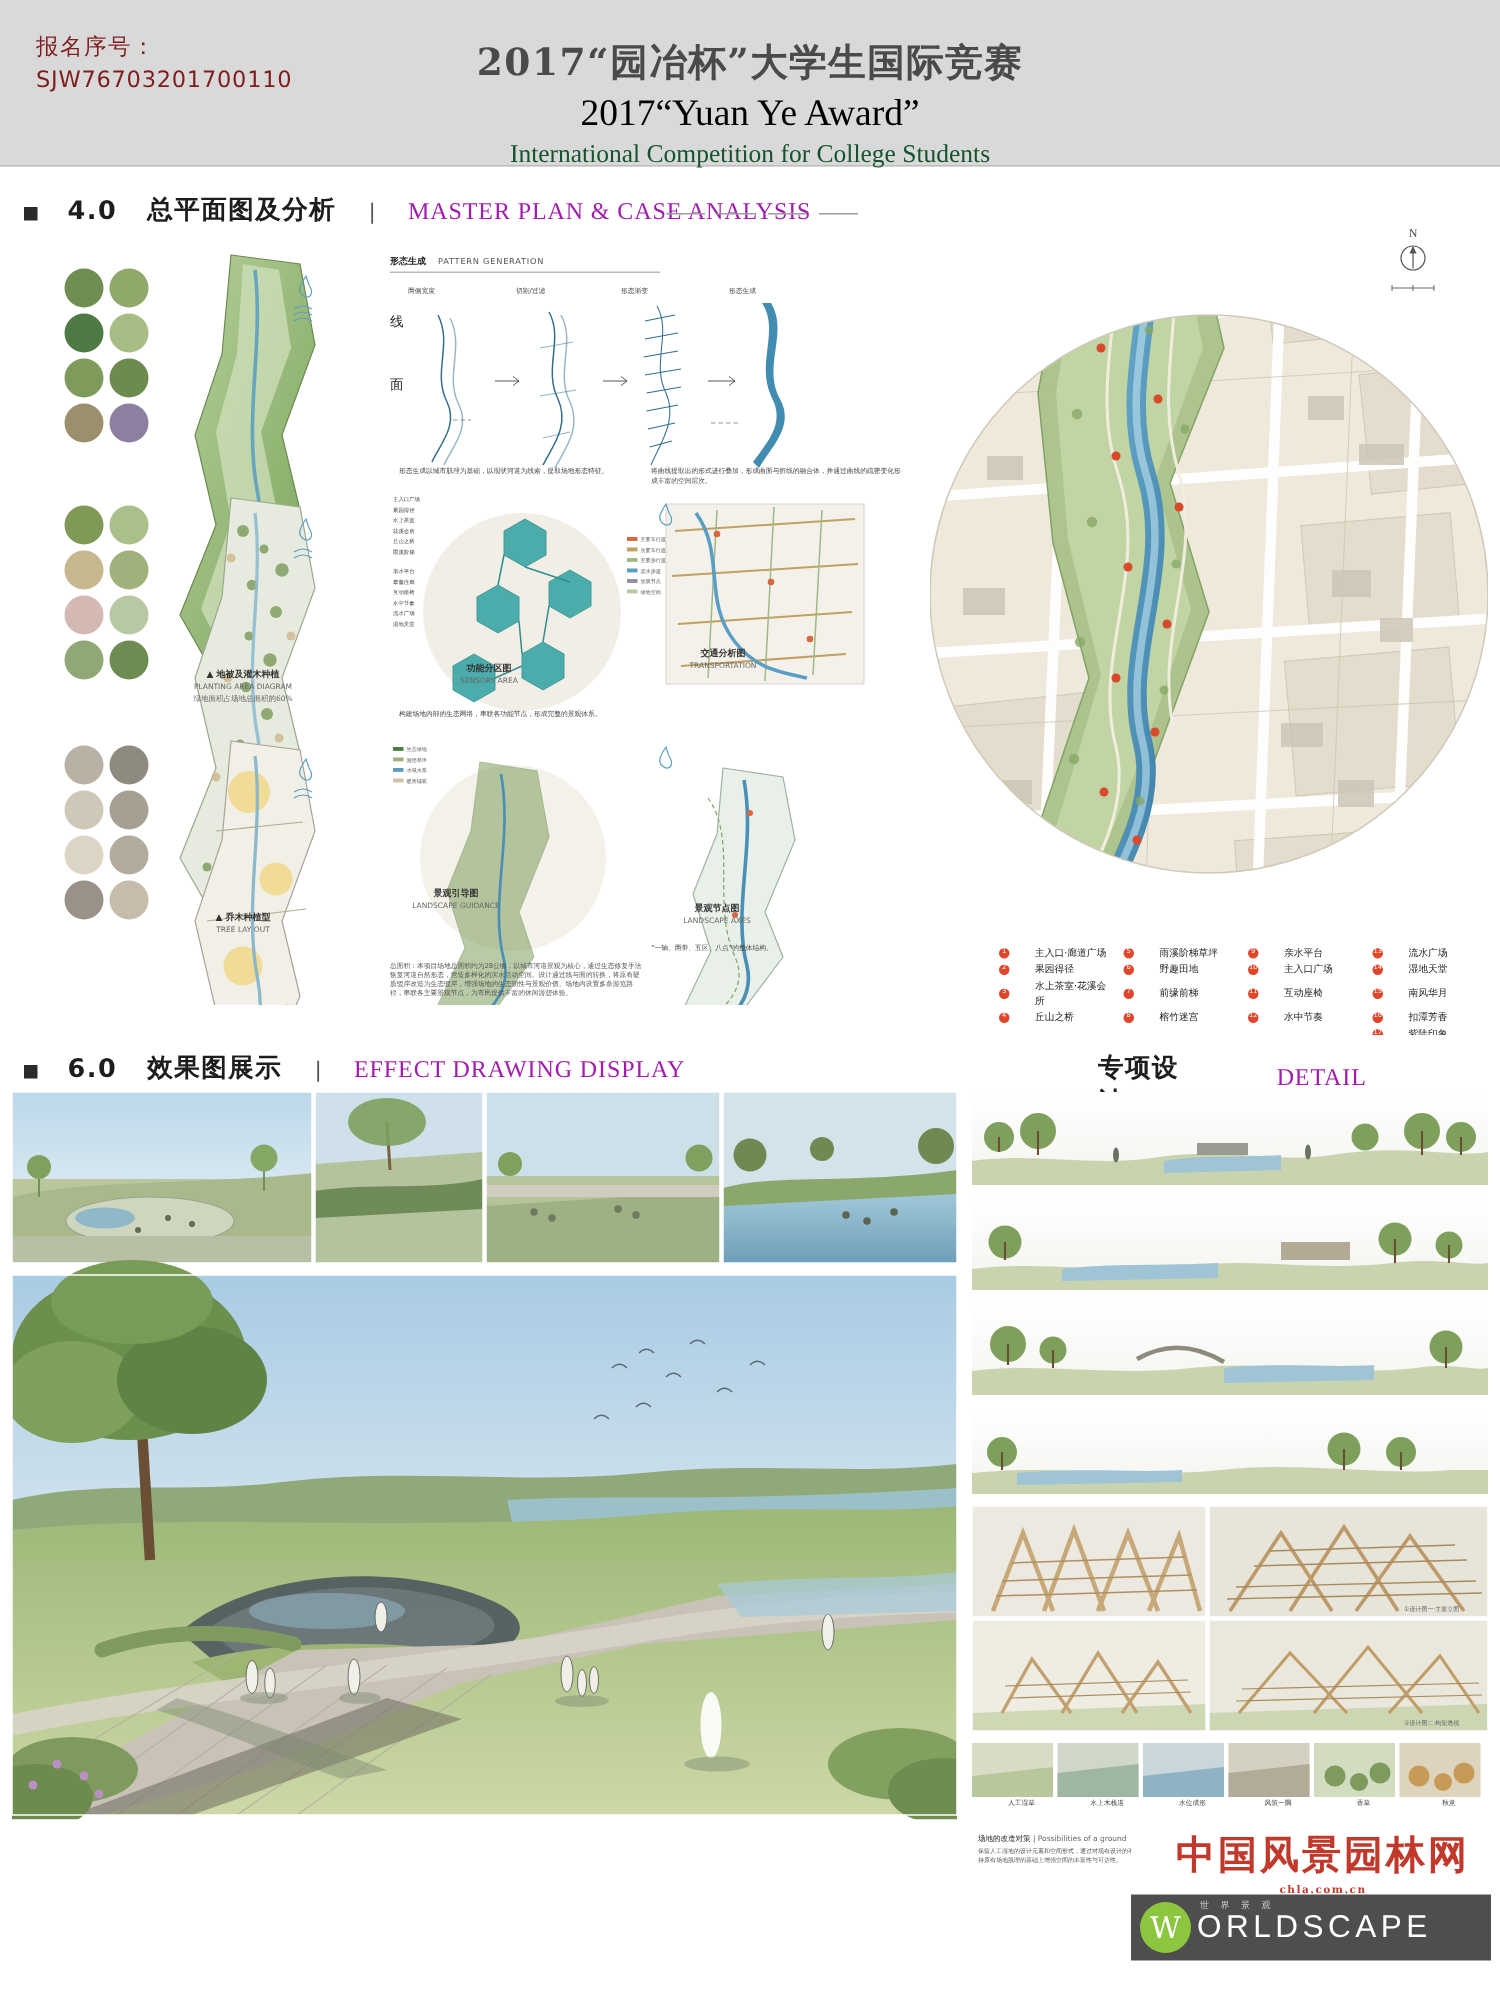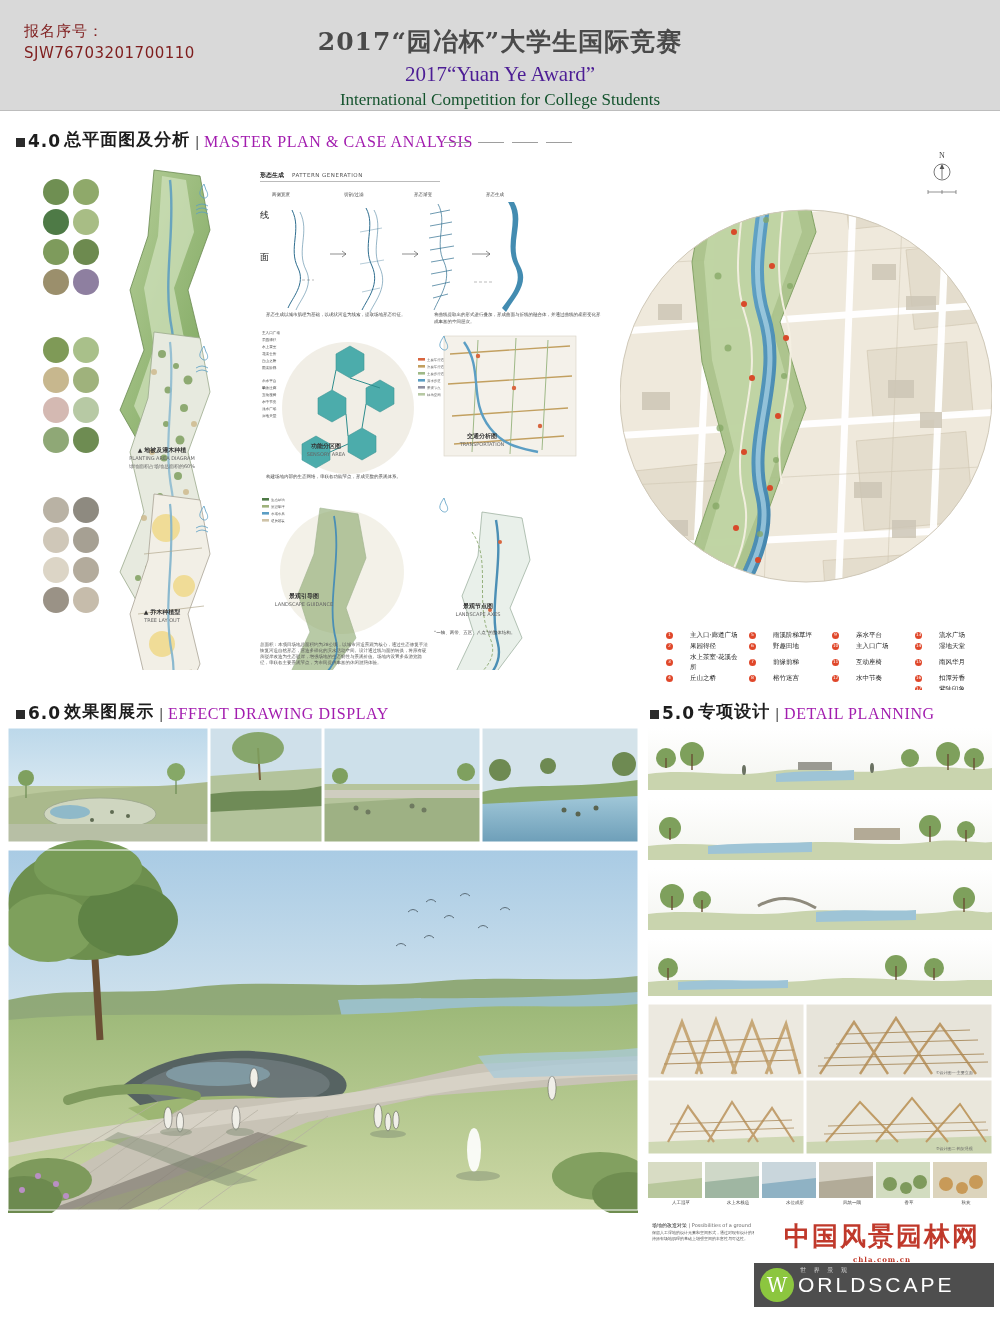--- a/index.html
+++ b/index.html
@@ -30,29 +30,29 @@
     position:absolute;left:0;top:14px;width:1000px;
     text-align:center;color:#3c3c3c;margin-top:11px;
   }
   .title-cn{
     font-family:"DejaVu Serif", serif;
     font-size:25px;letter-spacing:1px;font-weight:bold;
     color:#4a4a4a;
   }
   .title-en1{
     font-family:"Liberation Serif", serif;
-    font-size:21px;margin-top:4px;color:#4c1d95;
+    font-size:25px;margin-top:4px;color:#000000;
   }
   .title-en2{
     font-family:"Liberation Serif", serif;
     font-size:17px;margin-top:3px;color:#14532d;
   }
 
   
-  .sec-head{position:absolute;display:flex;align-items:flex-end;gap:3px;}
+  .sec-head{position:absolute;display:flex;align-items:flex-end;gap:20px;}
   .sec-sq{width:9px;height:9px;background:#2b2b2b;margin-bottom:4px;}
   .sec-cn{font-family:"DejaVu Sans",sans-serif;font-weight:bold;font-size:17px;color:#1d1d1d;letter-spacing:1px;}
   .sec-bar{font-size:15px;color:#555;margin:0 2px 1px 2px;}
   .sec-en{font-family:Liberation Serif, serif;font-size:16px;color:#a21caf;letter-spacing:.6px;}
 
   .head-dashes{
     position:absolute;height:1px;border-top:1px solid #9e9e9e;
   }
 
   

